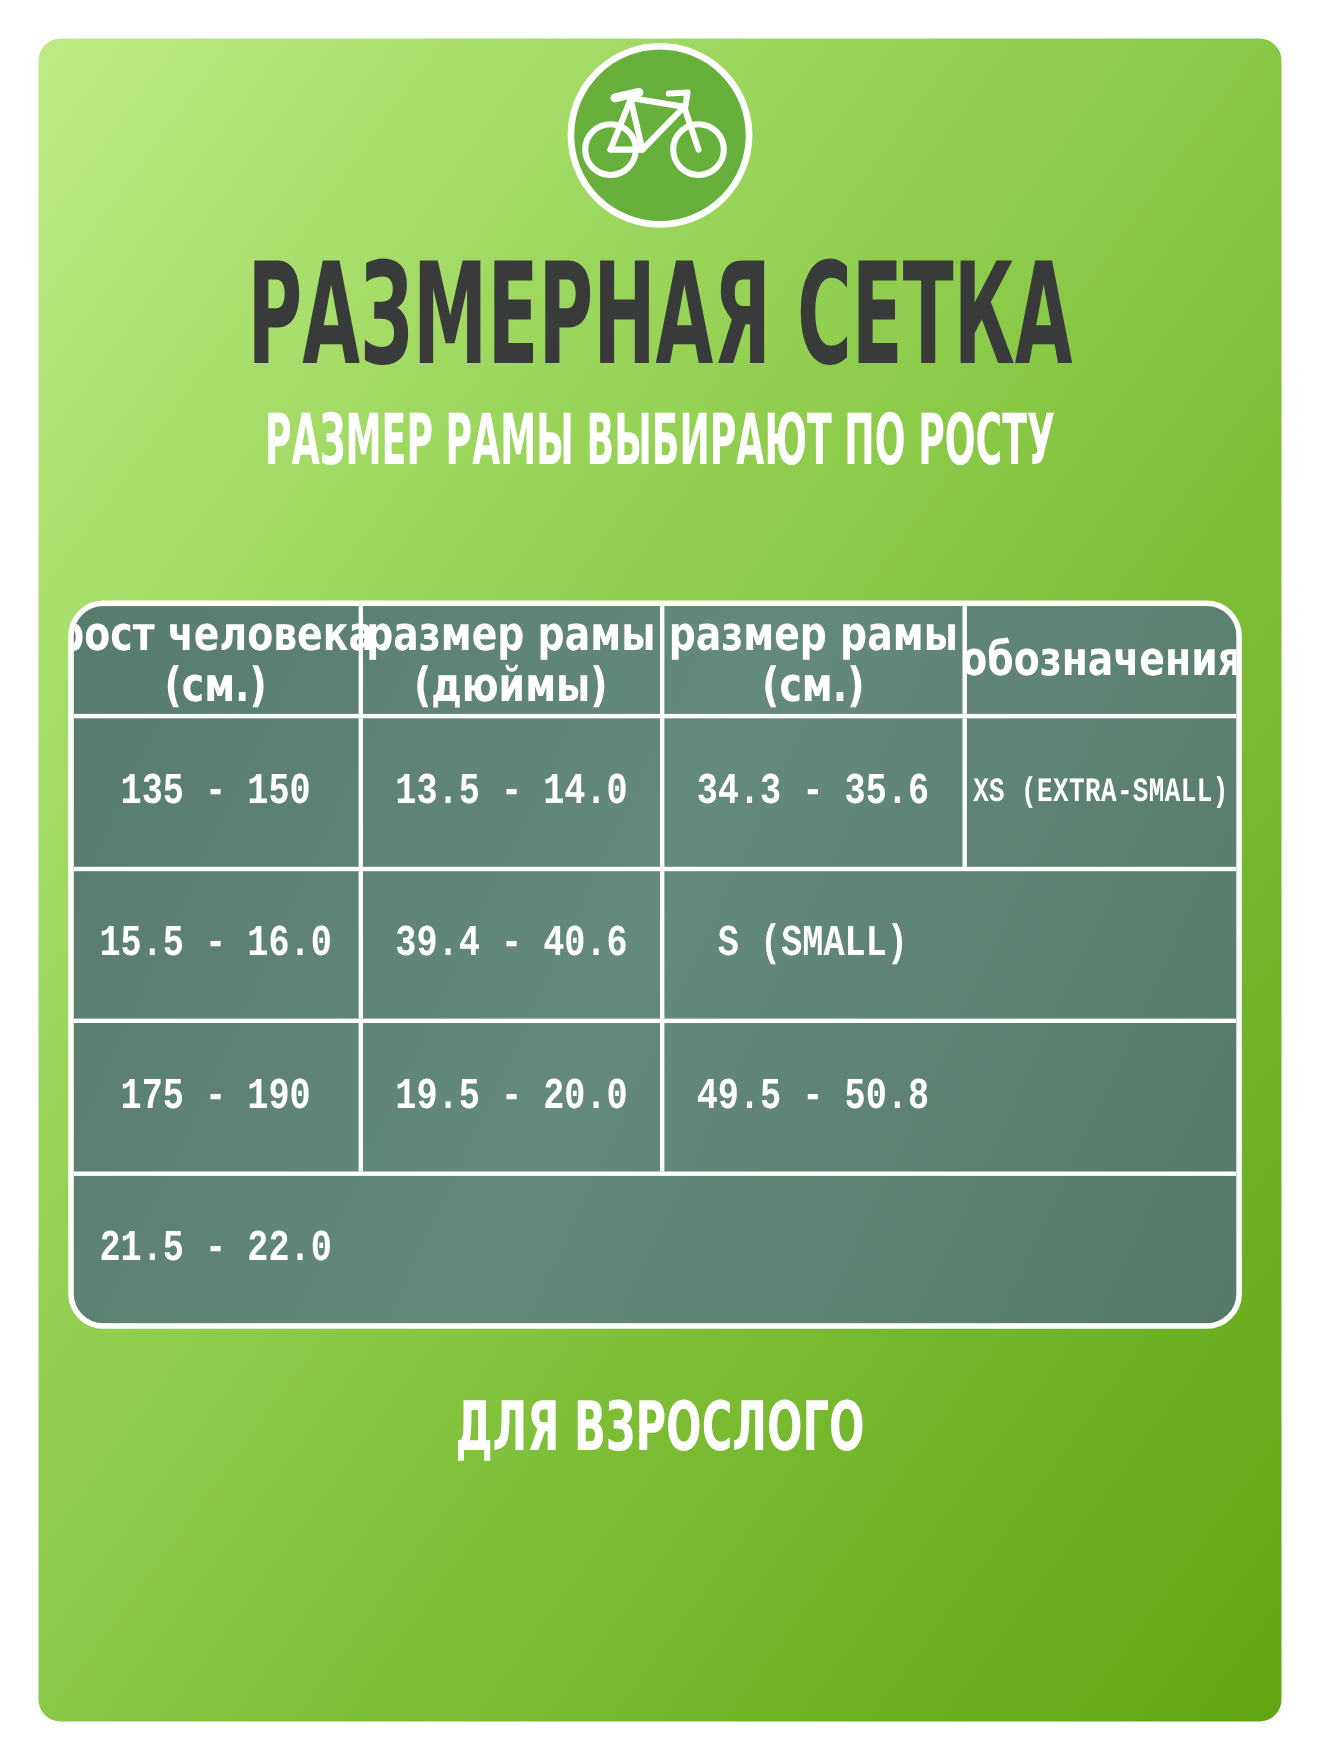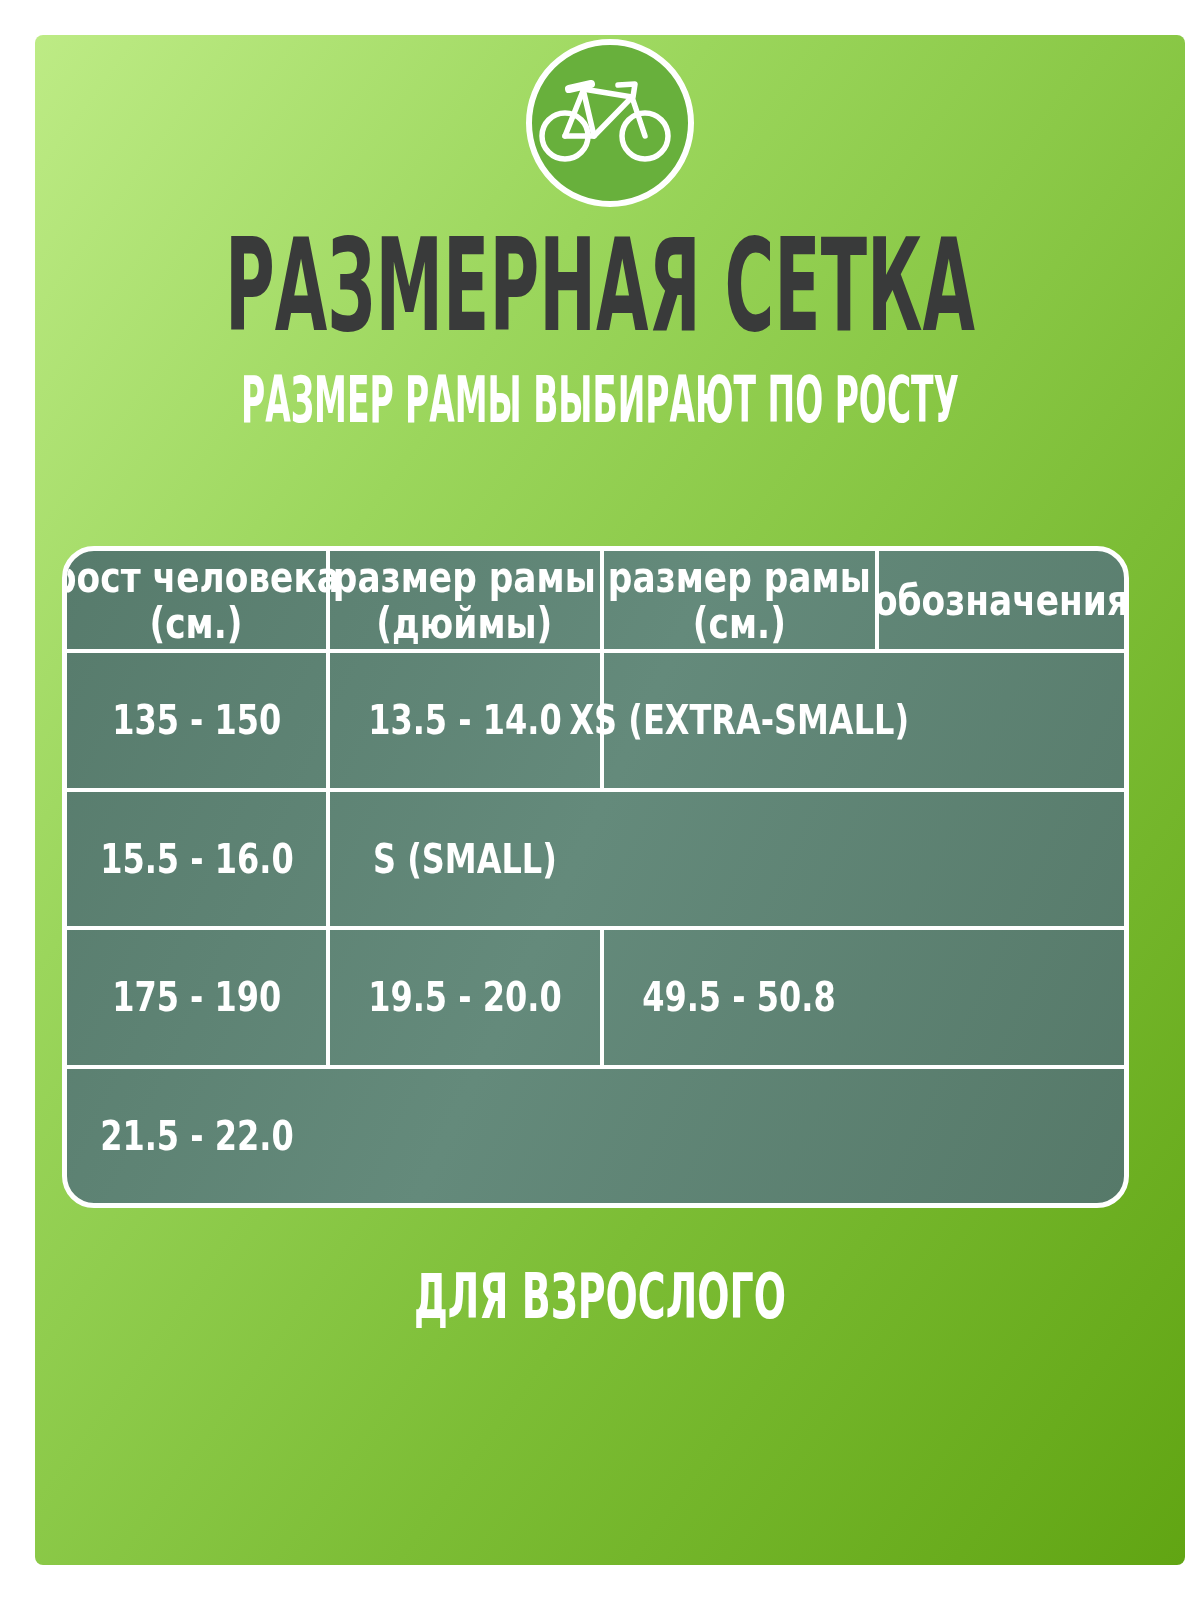--- a/index.html
+++ b/index.html
@@ -10,24 +10,23 @@
     background: #ffffff;
     font-family: "DejaVu Sans", "Liberation Sans", sans-serif;
     overflow: hidden;
   }
   .card {
     position: absolute;
     left: 35px;
     top: 35px;
     width: 1130px;
     height: 1530px;
-    border-radius: 8px;
+    border-radius: 20px;
     background: linear-gradient(126deg, #bdeb85 0%, #9bd65c 30%, #7cbd35 65%, #61a513 100%);
     overflow: hidden;
-    padding-left: 20px;
   }
   .icon-wrap {
     position: absolute;
     top: 3px;
     left: 50%;
     transform: translateX(-50%);
     width: 170px;
     height: 170px;
   }
   .hero-svg {
@@ -56,21 +55,21 @@
     overflow: hidden;
     background: linear-gradient(115deg, #577b6c 0%, #648a7b 48%, #567969 100%);
     display: flex;
     flex-direction: column;
   }
   .t-row {
     display: flex;
     flex: 1;
     min-height: 0;
   }
-  .t-row + .t-row { border-top: 4px solid #ffffff; }
+  .t-row + .t-row { border-top: 4px solid #ffffff; font-family: Liberation Mono, monospace; }
   .t-head { flex: 0 0 98px; }
   .t-cell {
     display: flex;
     align-items: center;
     justify-content: center;
     box-sizing: border-box;
     overflow: visible;
     min-width: 0;
   }
   .t-cell + .t-cell { border-left: 4px solid #ffffff; }
@@ -168,27 +167,33 @@
     </div>
 
     <div class="t-row">
       <div class="t-cell">
           <span class="val">135 - 150</span>
         </div>
       <div class="t-cell">
           <span class="val">13.5 - 14.0</span>
         </div>
       <div class="t-cell">
+          <span class="val">34.3 - 35.6</span>
+        </div>
+      <div class="t-cell">
           <span class="val">XS (EXTRA-SMALL)</span>
         </div>
     </div>
 
     <div class="t-row">
       <div class="t-cell">
           <span class="val">15.5 - 16.0</span>
+        </div>
+      <div class="t-cell">
+          <span class="val">39.4 - 40.6</span>
         </div>
       <div class="t-cell">
           <span class="val">S (SMALL)</span>
         </div>
     </div>
 
 
     <div class="t-row">
       <div class="t-cell">
           <span class="val">175 - 190</span>

